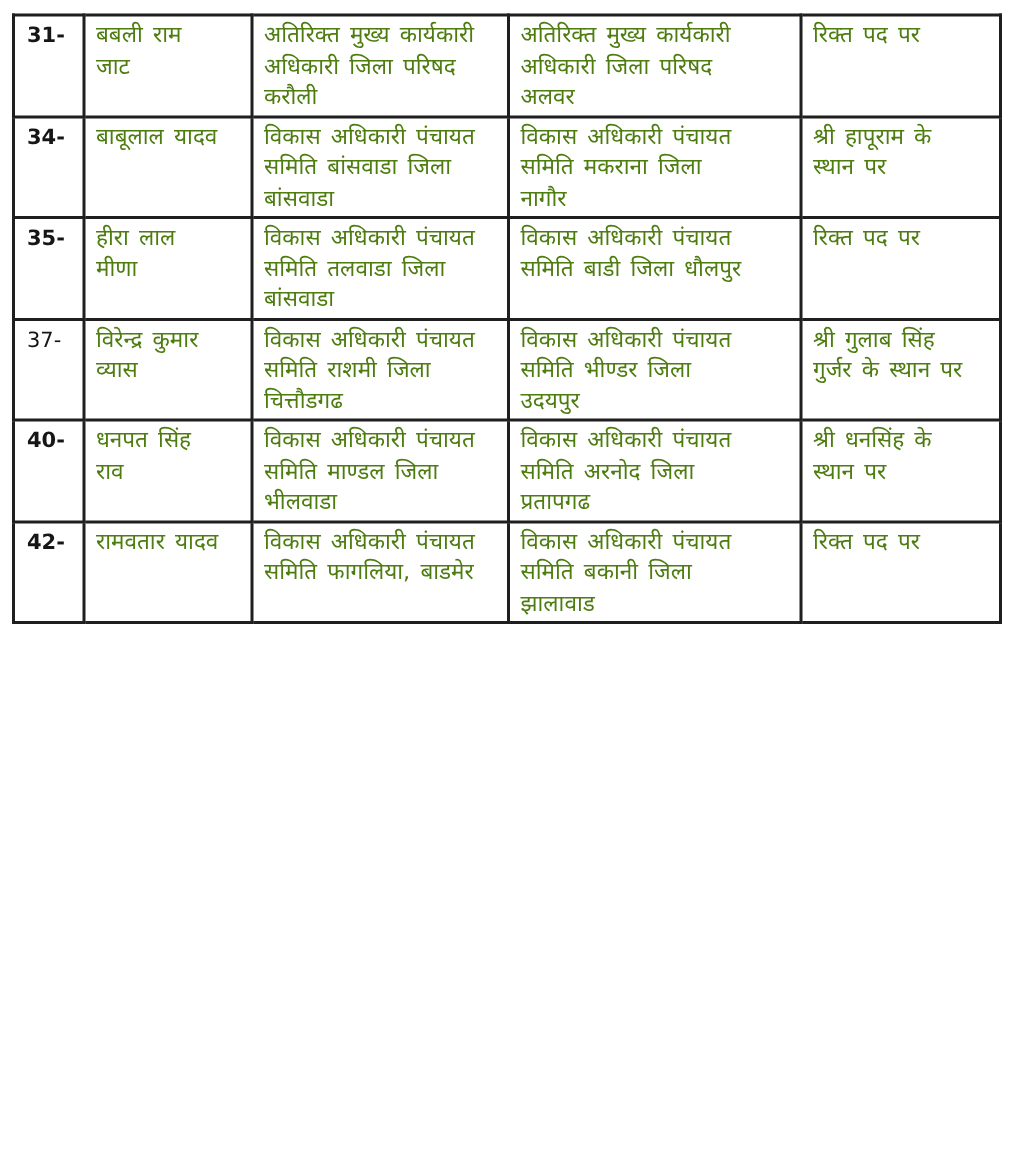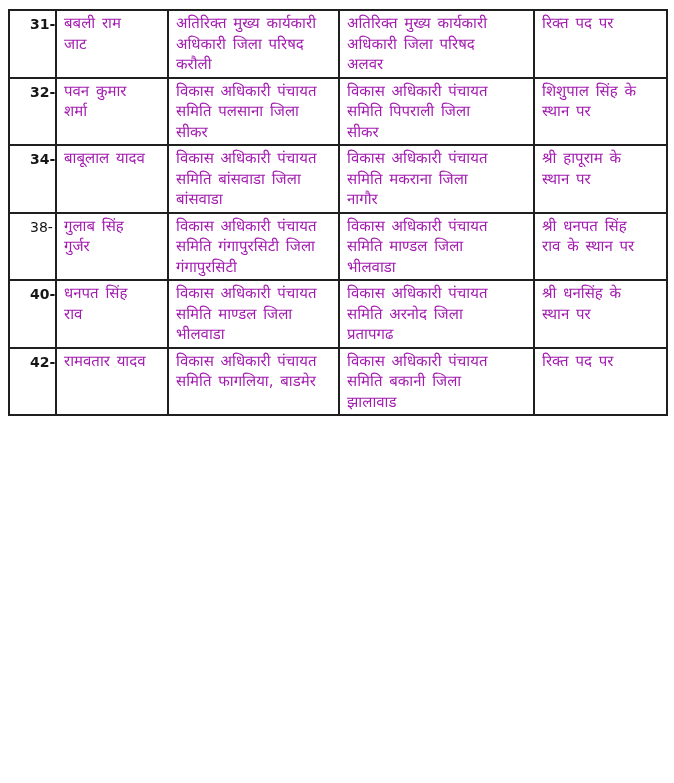--- a/index.html
+++ b/index.html
@@ -24,31 +24,31 @@
   col.c-name { width: 112px; }
   col.c-from { width: 171px; }
   col.c-to   { width: 195px; }
   col.c-rem  { width: 133px; }
   td {
     border: 2px solid #1f1f1f;
     vertical-align: top;
     padding: 2px 6px 2px 7px;
     font-size: 15px;
     line-height: 20.5px;
-    color: #a21caf;
+    color: #4d7c0f;
     white-space: pre-line;
     word-spacing: 2px;
     overflow: hidden;
   }
   tr { height: 62px; }
   td.sn {
     font-size: 14px;
     line-height: 19px;
     padding-top: 4px;
-    padding-left: 20px;
+    padding-left: 8px;
     color: #161616;
     font-weight: 400;
     white-space: nowrap;
     margin-top: 26px;
   }
   td.sn.bold { font-weight: 700; }
 </style>
 </head>
 <body>
 
@@ -68,56 +68,54 @@
 जाट</td>
         <td>अतिरिक्त मुख्य कार्यकारी
 अधिकारी जिला परिषद
 करौली</td>
         <td>अतिरिक्त मुख्य कार्यकारी
 अधिकारी जिला परिषद
 अलवर</td>
         <td>रिक्त पद पर</td>
       </tr>
       <tr>
-        <td class="sn bold">32-</td>
-        <td>पवन कुमार
-शर्मा</td>
-        <td>विकास अधिकारी पंचायत
-समिति पलसाना जिला
-सीकर</td>
-        <td>विकास अधिकारी पंचायत
-समिति पिपराली जिला
-सीकर</td>
-        <td>शिशुपाल सिंह के
-स्थान पर</td>
-      </tr>
-      <tr>
         <td class="sn bold">34-</td>
         <td>बाबूलाल यादव</td>
         <td>विकास अधिकारी पंचायत
 समिति बांसवाडा जिला
 बांसवाडा</td>
         <td>विकास अधिकारी पंचायत
 समिति मकराना जिला
 नागौर</td>
         <td>श्री हापूराम के
 स्थान पर</td>
       </tr>
       <tr>
-        <td class="sn">38-</td>
-        <td>गुलाब सिंह
-गुर्जर</td>
+        <td class="sn bold">35-</td>
+        <td>हीरा लाल
+मीणा</td>
         <td>विकास अधिकारी पंचायत
-समिति गंगापुरसिटी जिला
-गंगापुरसिटी</td>
+समिति तलवाडा जिला
+बांसवाडा</td>
         <td>विकास अधिकारी पंचायत
-समिति माण्डल जिला
-भीलवाडा</td>
-        <td>श्री धनपत सिंह
-राव के स्थान पर</td>
+समिति बाडी जिला धौलपुर</td>
+        <td>रिक्त पद पर</td>
+      </tr>
+      <tr>
+        <td class="sn">37-</td>
+        <td>विरेन्द्र कुमार
+व्यास</td>
+        <td>विकास अधिकारी पंचायत
+समिति राशमी जिला
+चित्तौडगढ</td>
+        <td>विकास अधिकारी पंचायत
+समिति भीण्डर जिला
+उदयपुर</td>
+        <td>श्री गुलाब सिंह
+गुर्जर के स्थान पर</td>
       </tr>
       <tr>
         <td class="sn bold">40-</td>
         <td>धनपत सिंह
 राव</td>
         <td>विकास अधिकारी पंचायत
 समिति माण्डल जिला
 भीलवाडा</td>
         <td>विकास अधिकारी पंचायत
 समिति अरनोद जिला

